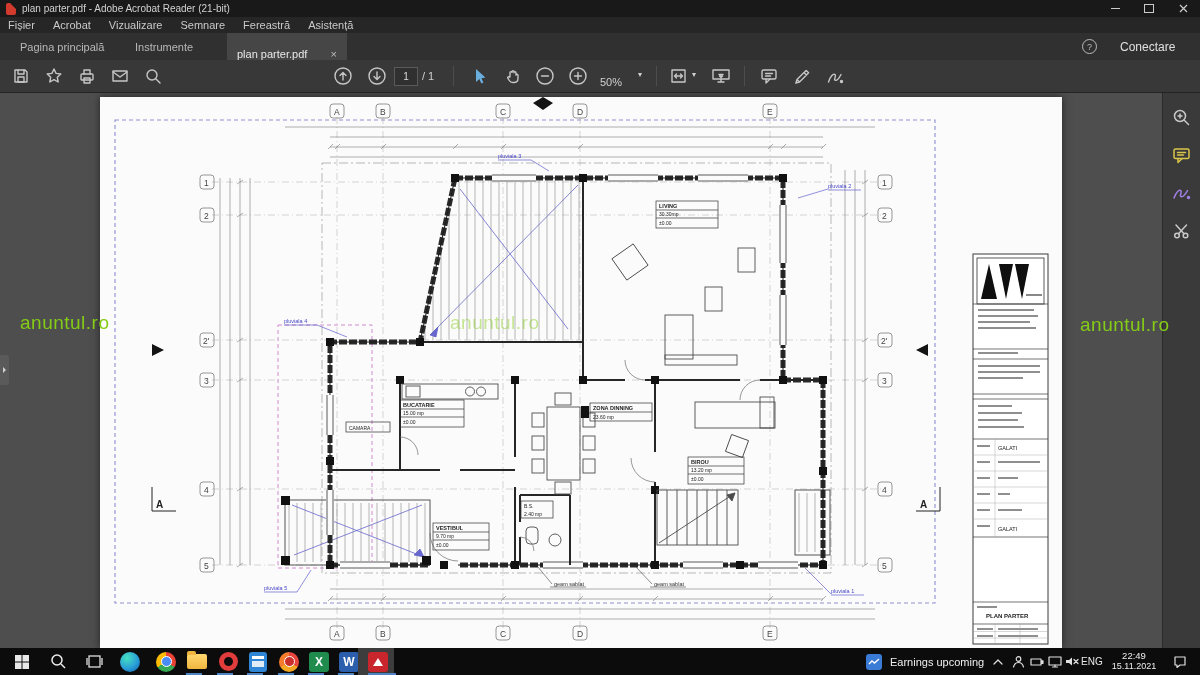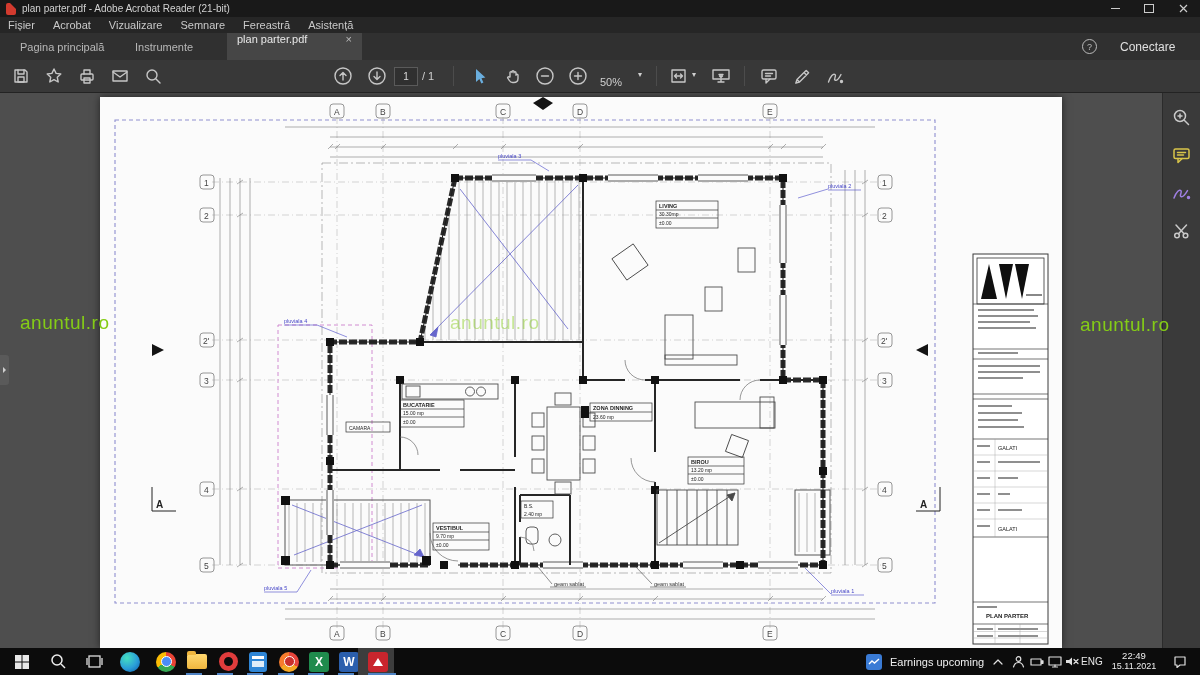--- a/index.html
+++ b/index.html
@@ -10,22 +10,22 @@
     font-size:10px;display:flex;align-items:center}
   #pdficon{width:10px;height:12px;background:#d23a2e;border-radius:2px;margin:0 6px 0 6px;position:relative}
   #pdficon:after{content:"";position:absolute;right:0;top:0;border:3px solid #191919;border-left-color:transparent;border-bottom-color:transparent}
   .winbtn{position:absolute;top:0;height:17px;width:34px;display:flex;align-items:center;justify-content:center}
   
   #menubar{position:absolute;left:0;top:17px;width:1200px;height:16px;background:#262626;color:#c9c9c9;
     font-size:11px;display:flex;align-items:center;gap:18px;padding-left:8px;box-sizing:border-box}
   
   #tabbar{position:absolute;left:0;top:33px;width:1200px;height:27px;background:#303030;color:#b8b8b8;font-size:11px}
   .flattab{position:absolute;top:0;height:27px;display:flex;align-items:center}
-  #doctab{position:absolute;left:227px;top:0;width:135px;height:27px;background:#464646;color:#e8e8e8;
-    display:flex;align-items:flex-start;justify-content:space-between;padding:0 10px;box-sizing:border-box}
+  #doctab{position:absolute;left:227px;top:0;width:120px;height:27px;background:#464646;color:#e8e8e8;
+    display:flex;align-items:flex-end;justify-content:space-between;padding:0 10px;box-sizing:border-box}
   #helpcircle{position:absolute;left:1082px;top:6px;width:13px;height:13px;border:1px solid #bbb;border-radius:50%;
     color:#bbb;font-size:9px;display:flex;align-items:center;justify-content:center}
   #signin{position:absolute;left:1120px;top:0;height:27px;display:flex;align-items:center;color:#e0e0e0;font-size:12px}
   
   #toolbar{position:absolute;left:0;top:60px;width:1200px;height:33px;background:#383838;border-bottom:1px solid #232323;box-sizing:border-box}
   .tbi{position:absolute;top:0;height:32px;width:26px;display:flex;align-items:center;justify-content:center}
   .tbi svg{stroke:#c6c6c6;fill:none;stroke-width:1.4;stroke-linecap:round;stroke-linejoin:round}
   .tbsep{position:absolute;top:6px;width:1px;height:20px;background:#4c4c4c}
   .tbtext{color:#cfcfcf;font-size:11px}
   #pagebox{position:absolute;left:394px;top:7px;width:22px;height:17px;border:1px solid #5a5a5a;background:#303030;

